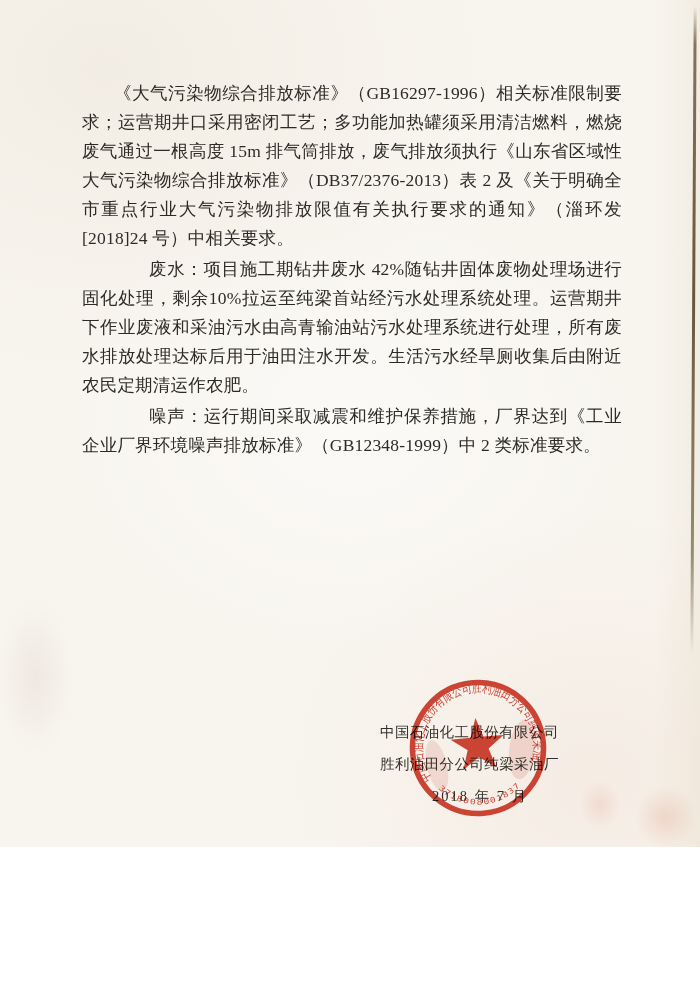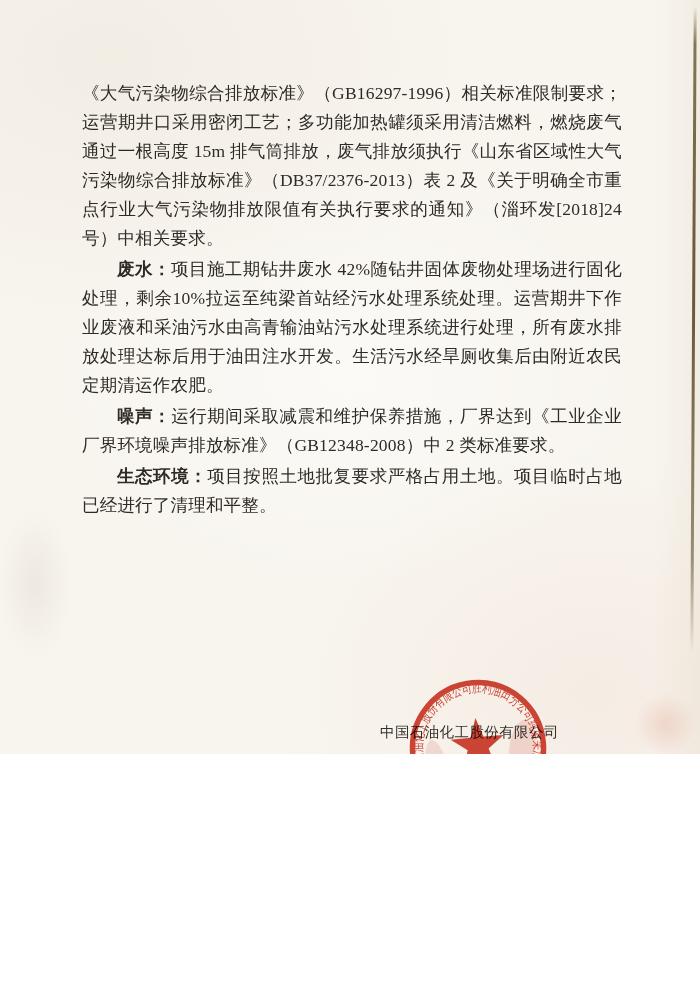--- a/index.html
+++ b/index.html
@@ -1,19 +1,19 @@
 <!DOCTYPE html>
 <html><head>
 <meta charset="utf-8">
 <style>
   html,body{margin:0;padding:0;}
   body{width:700px;height:981px;font-family:"Liberation Serif","DejaVu Serif",serif;}
 
   .page{
-    position:relative;width:700px;height:754px;overflow:hidden;
+    position:relative;width:700px;height:847px;overflow:hidden;
     background:
       radial-gradient(90% 60% at 15% 8%, rgba(238,231,219,.55), transparent 60%),
       radial-gradient(70% 50% at 85% 92%, rgba(242,226,214,.45), transparent 65%),
       radial-gradient(60% 40% at 50% 50%, rgba(255,255,255,.5), transparent 70%),
       #f8f5ef;
   }
 
   
   .scan-edge-line{
     position:absolute;left:692px;top:6px;width:3px;height:648px;
@@ -41,21 +41,21 @@
 
   
   .doc{
     position:absolute;left:82px;top:79px;width:540px;
     font-size:17.5px;line-height:29px;color:#2e2b27;
     text-align:justify;text-justify:inter-character;
     letter-spacing:.2px;
   }
   .doc p{margin:0 0 2px 0;}
   .doc p.indent{text-indent:2em;}
-  .plabel{font-weight:bold;font-family:"Liberation Sans","DejaVu Sans",sans-serif;}
+  .plabel{font-weight:normal;font-family:"Liberation Sans","DejaVu Sans",sans-serif;margin-left:32px;}
 
   
   .signature{
     position:absolute;left:380px;top:716px;width:240px;
     font-size:14.5px;line-height:32px;color:#33302b;letter-spacing:.4px;
   }
   .signature .date{padding-left:52px;letter-spacing:2px;}
 
   
   .seal{
@@ -70,22 +70,21 @@
 
   <div class="scan-edge-shade"></div>
   <div class="scan-edge-line"></div>
   <div class="smudge-br"></div>
   <div class="smudge-bl"></div>
   <div class="smudge-seal-right"></div>
 
   <div class="doc">
     <p><span class="plabel"></span><span>《大气污染物综合排放标准》（GB16297-1996）相关标准限制要求；运营期井口采用密闭工艺；多功能加热罐须采用清洁燃料，燃烧废气通过一根高度 15m 排气筒排放，废气排放须执行《山东省区域性大气污染物综合排放标准》（DB37/2376-2013）表 2 及《关于明确全市重点行业大气污染物排放限值有关执行要求的通知》（淄环发[2018]24 号）中相关要求。</span></p>
     <p class="indent"><span class="plabel">废水：</span><span>项目施工期钻井废水 42%随钻井固体废物处理场进行固化处理，剩余10%拉运至纯梁首站经污水处理系统处理。运营期井下作业废液和采油污水由高青输油站污水处理系统进行处理，所有废水排放处理达标后用于油田注水开发。生活污水经旱厕收集后由附近农民定期清运作农肥。</span></p>
-    <p class="indent"><span class="plabel">噪声：</span><span>运行期间采取减震和维护保养措施，厂界达到《工业企业厂界环境噪声排放标准》（GB12348-2008）中 2 类标准要求。</span></p>
-    <p class="indent"><span class="plabel">生态环境：</span><span>项目按照土地批复要求严格占用土地。项目临时占地已经进行了清理和平整。</span></p>
+    <p class="indent"><span class="plabel">噪声：</span><span>运行期间采取减震和维护保养措施，厂界达到《工业企业厂界环境噪声排放标准》（GB12348-1999）中 2 类标准要求。</span></p>
   </div>
 
   <div class="signature">
     <div>中国石油化工股份有限公司</div>
     <div>胜利油田分公司纯梁采油厂</div>
     <div class="date">2018 年 7 月</div>
   </div>
 
   <svg class="seal" viewBox="-76 -76 152 152">
     <g transform="rotate(-5)">

